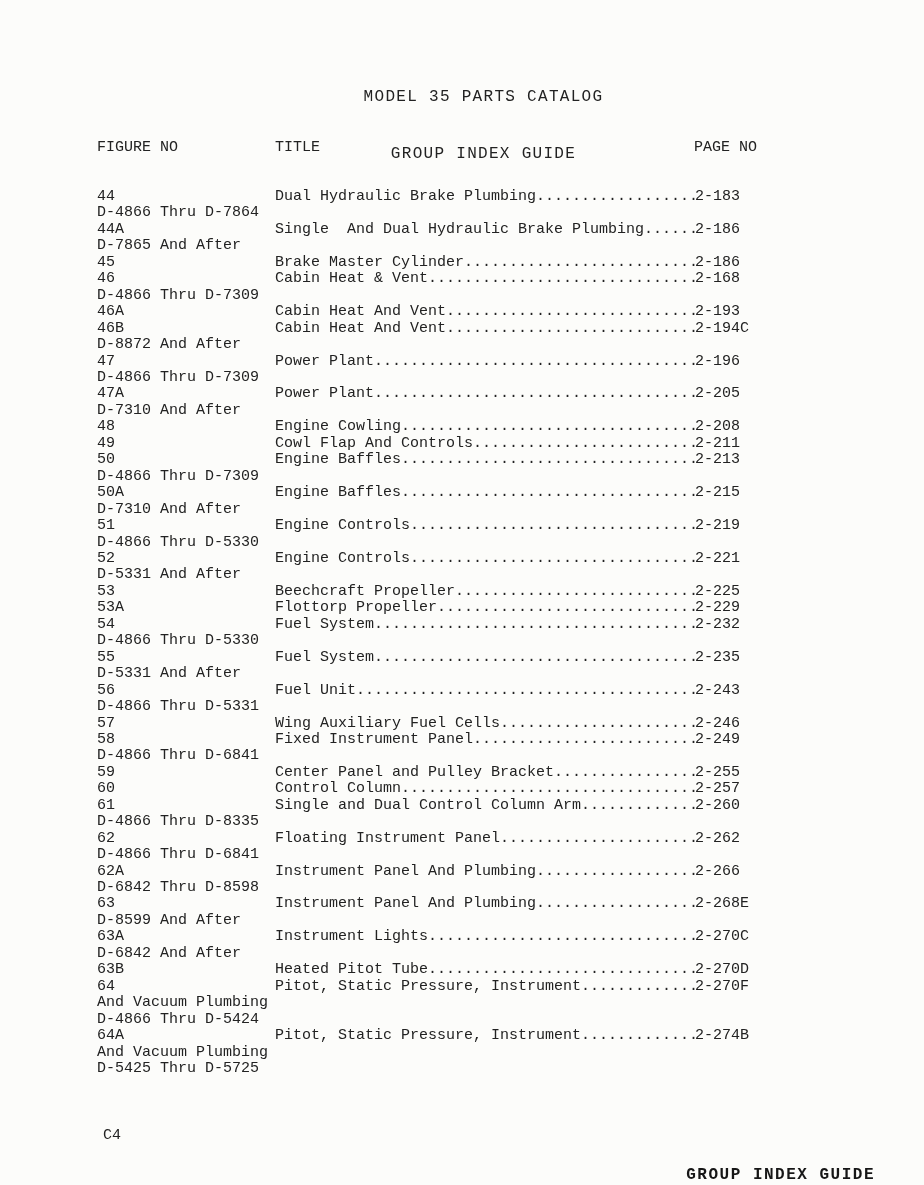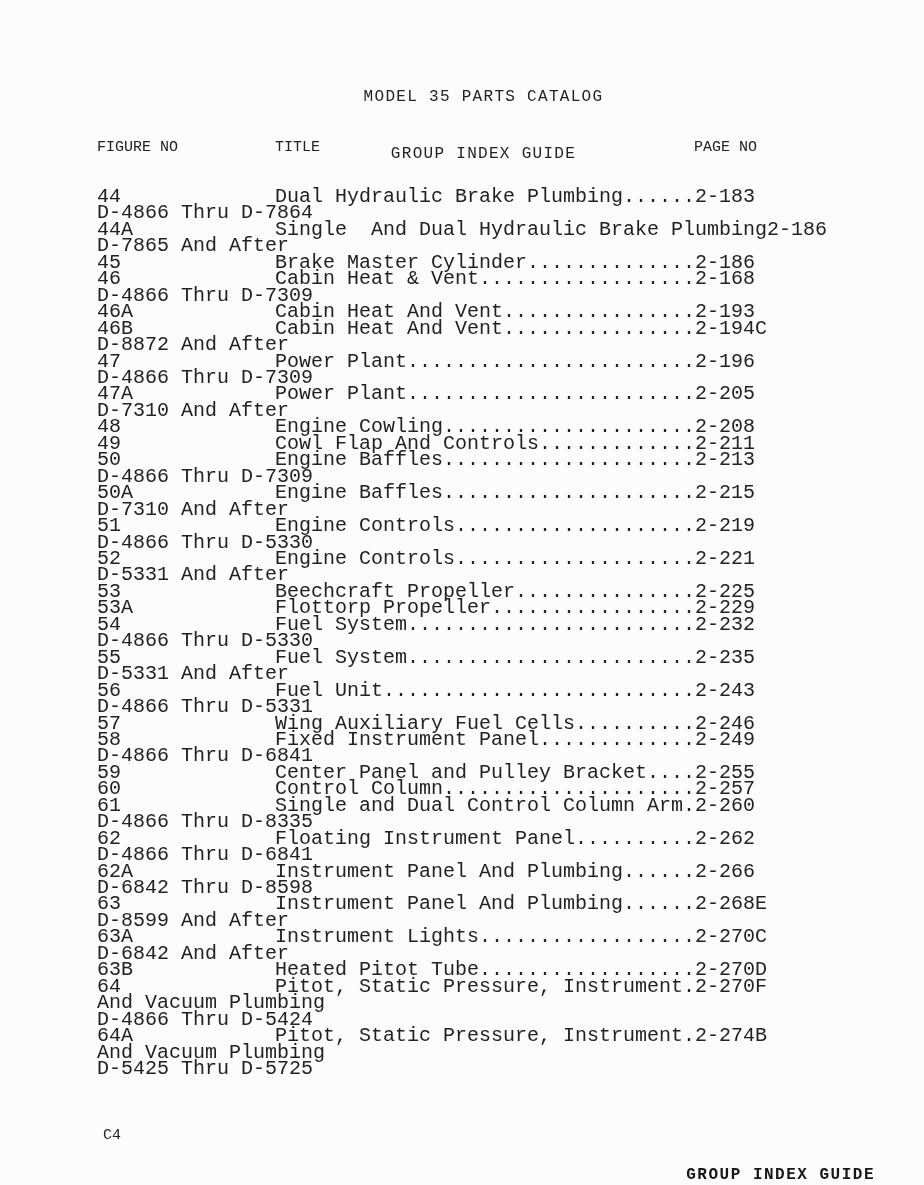--- a/index.html
+++ b/index.html
@@ -24,21 +24,21 @@
   }
   .col-headers { position: absolute; top: 139px; left: 0; right: 0; font-size: 15px; }
   .h-fig   { position: absolute; left: 97px;  white-space: pre; }
   .h-title { position: absolute; left: 275px; white-space: pre; }
   .h-page  { position: absolute; left: 694px; white-space: pre; }
   .index-table {
     position: absolute;
     top: 189px;
     left: 97px;
     width: 655px;
-    font-size: 20px;
+    font-size: 15px;
     line-height: 16.45px;
   }
   .row { display: flex; align-items: baseline; }
   .fig    { flex: none; width: 178px; white-space: pre; }
   .etitle { flex: none; white-space: pre; }
   .dots   { flex: 1 1 0; overflow: hidden; white-space: nowrap; }
   .epage  { flex: none; width: 57px; white-space: pre; }
   .subline { white-space: pre; }
   .footer-left {
     position: absolute;

